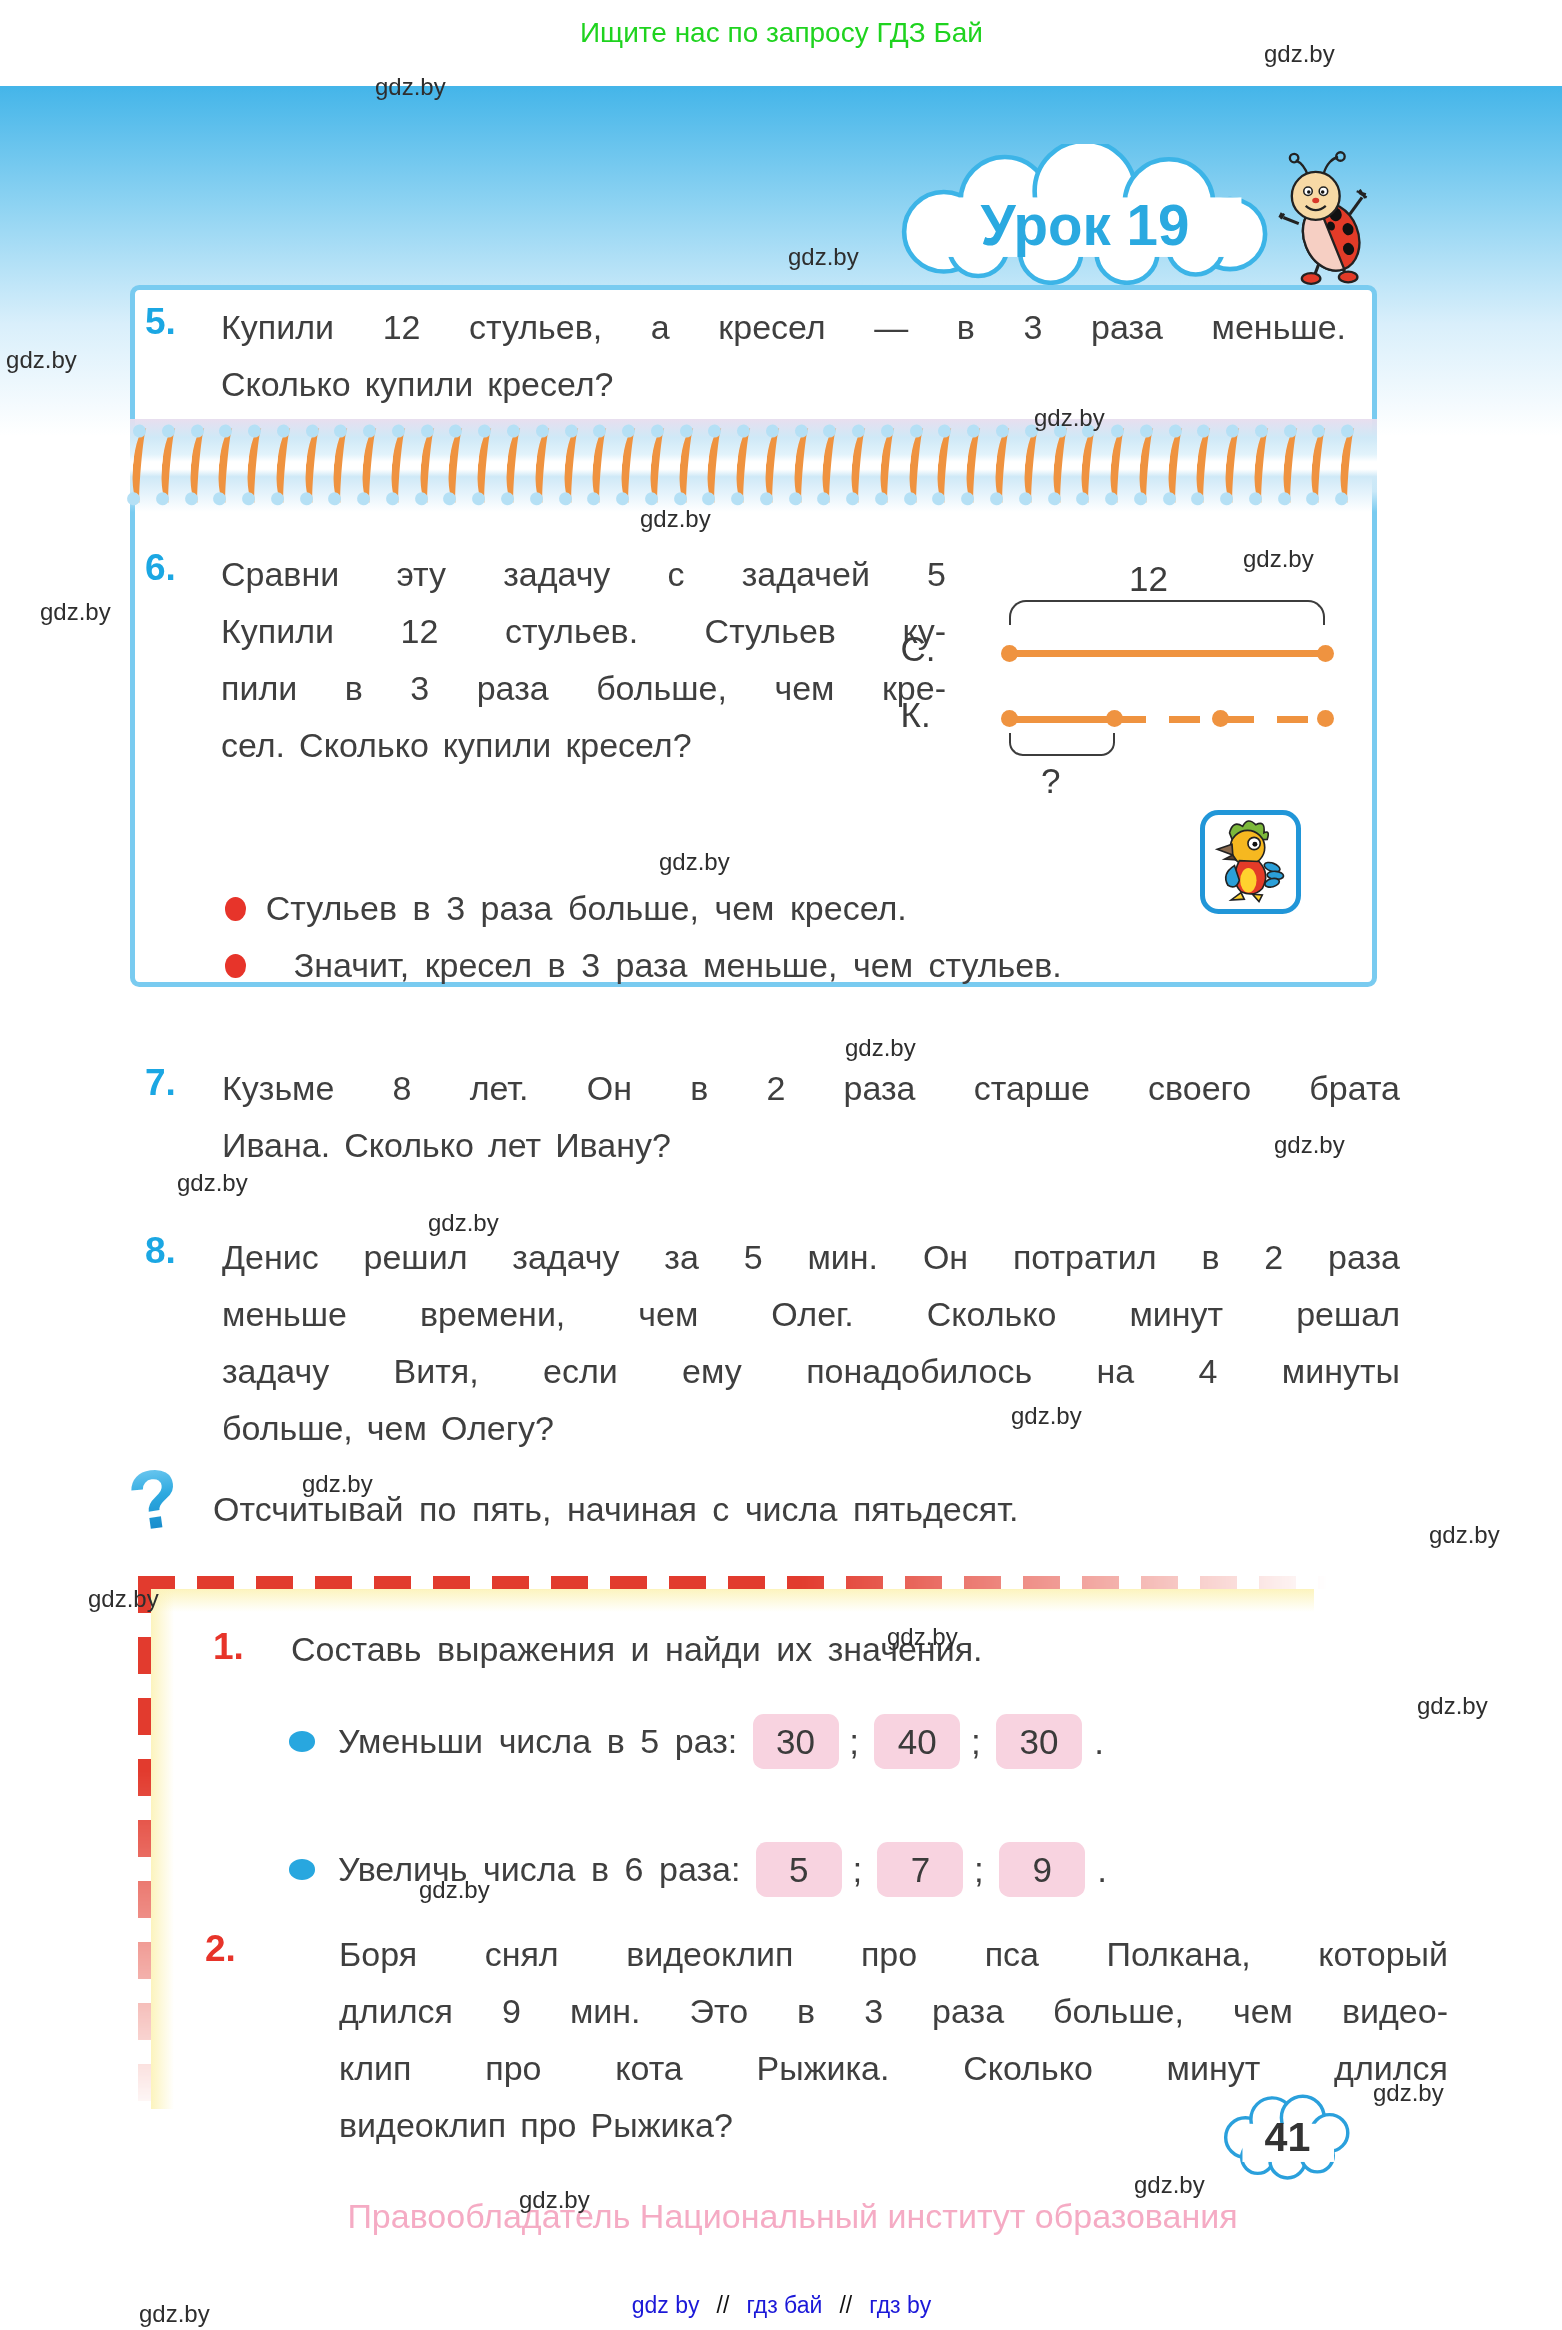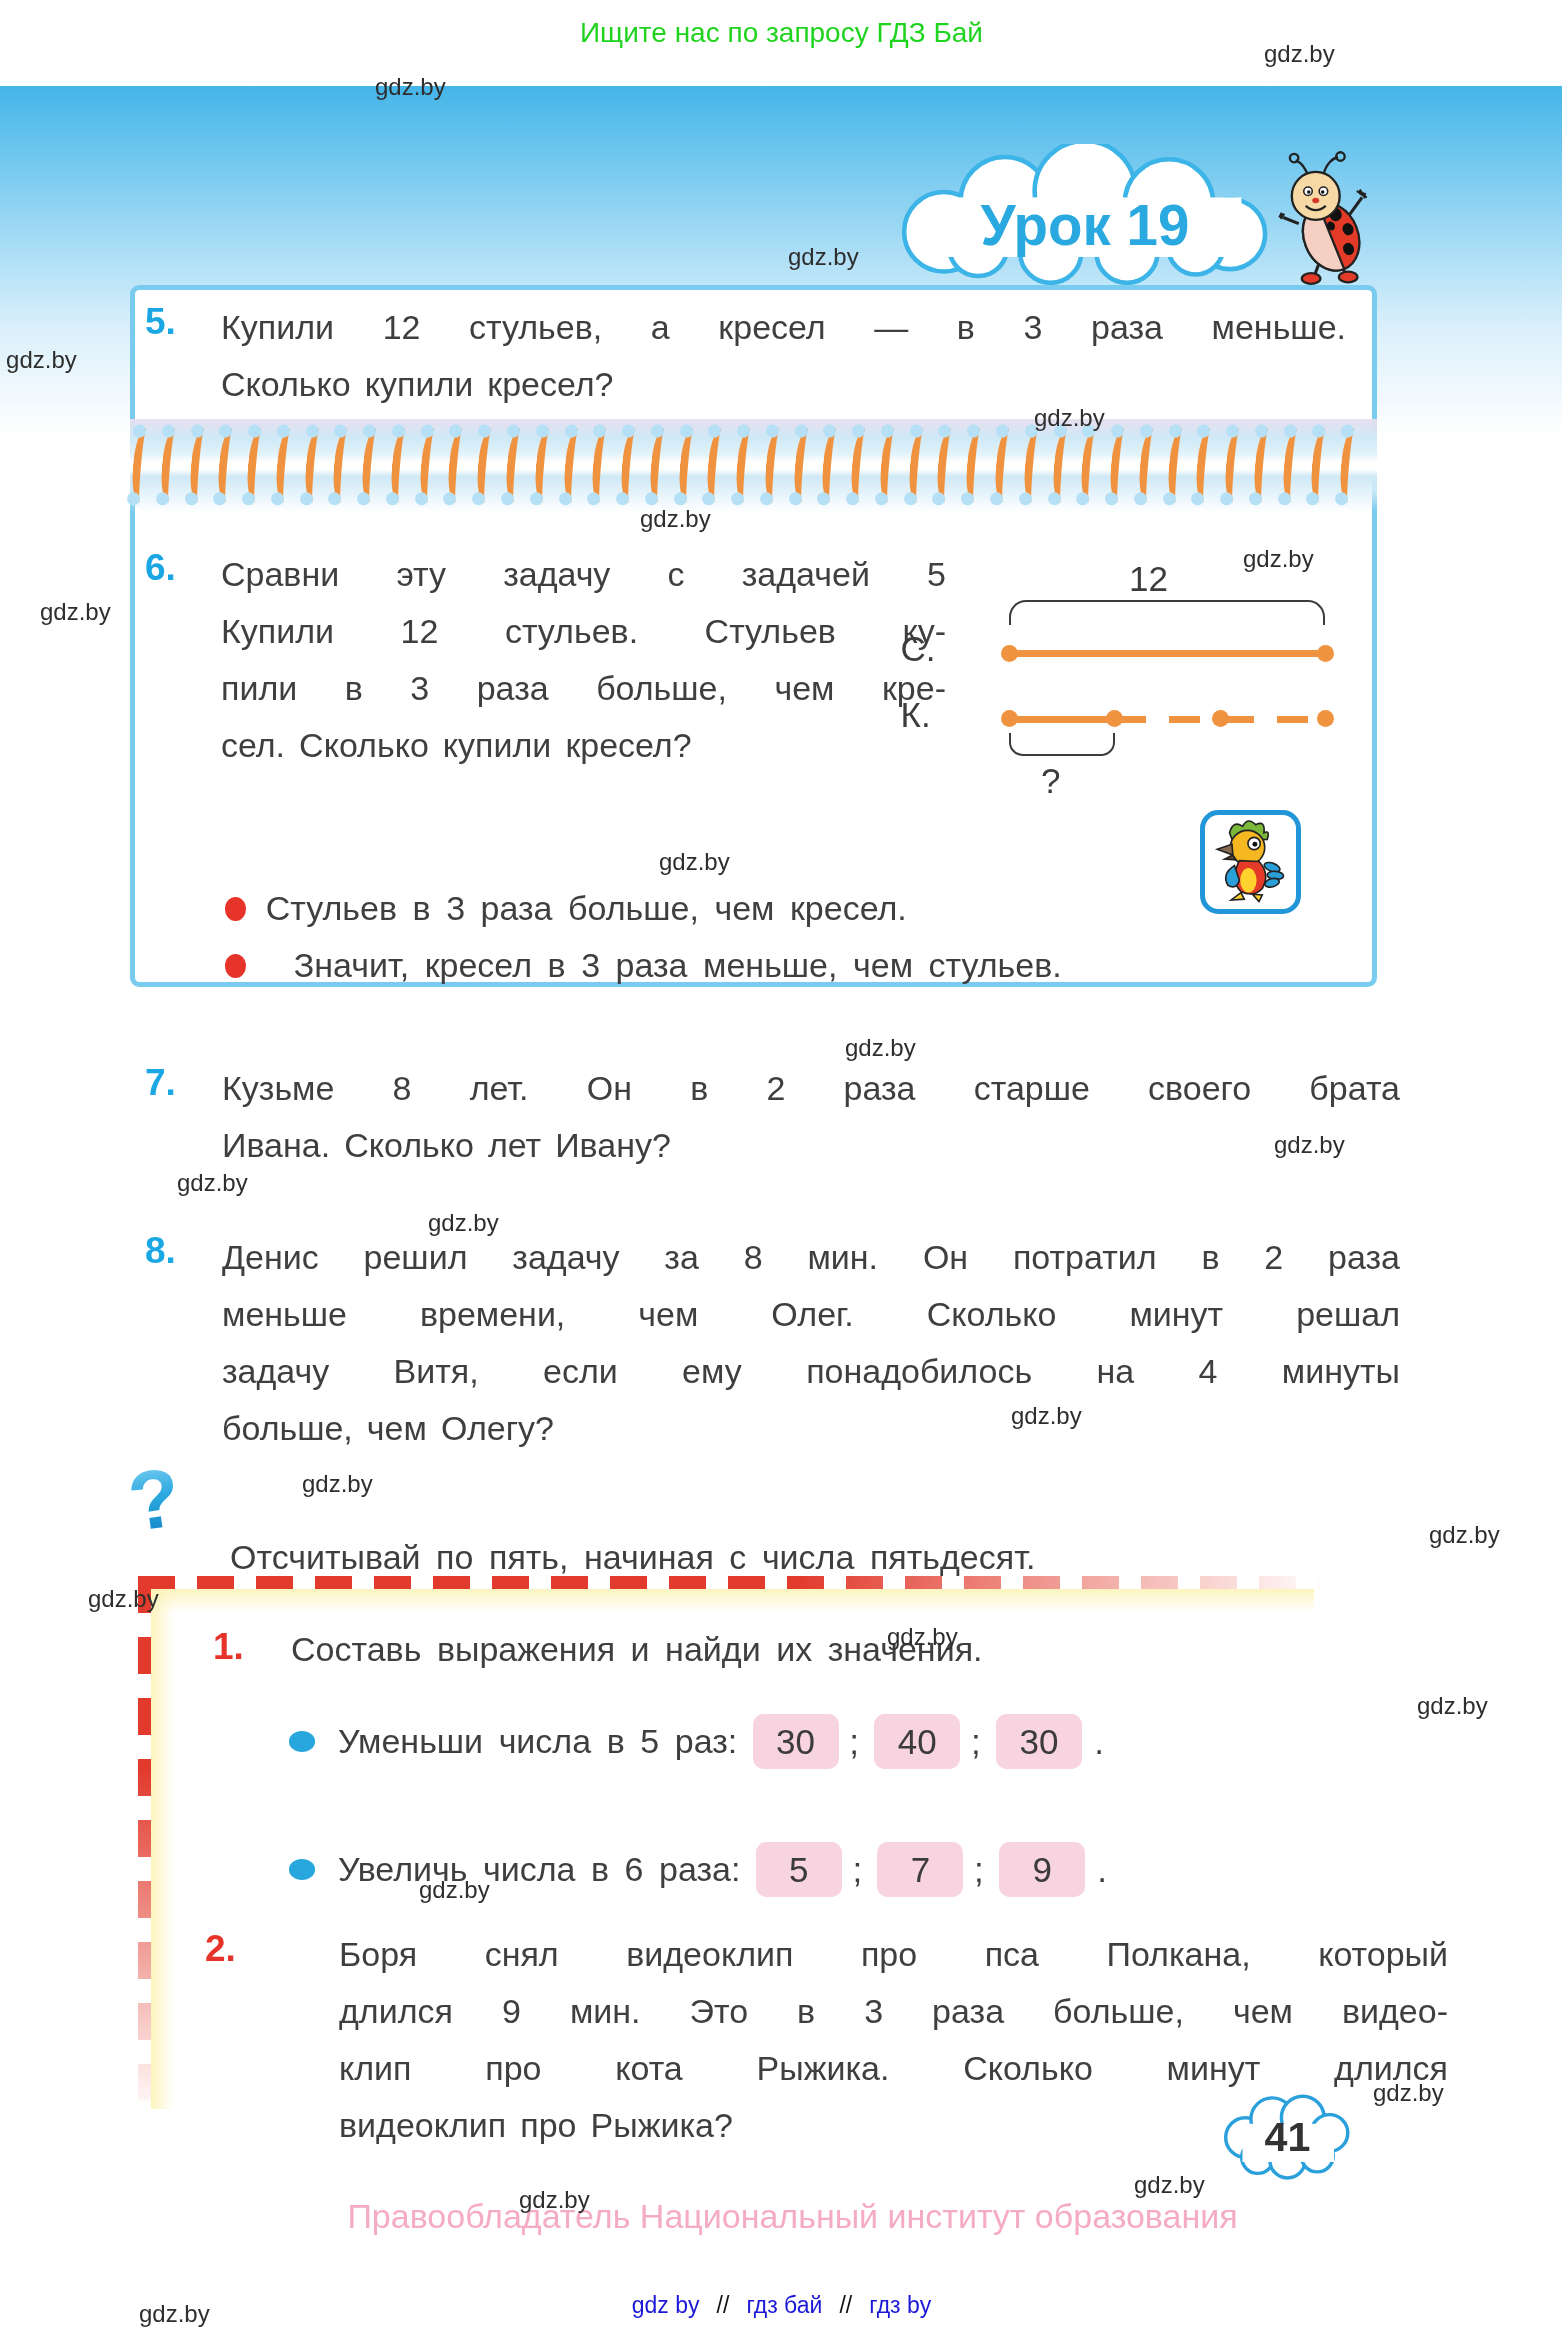--- a/index.html
+++ b/index.html
@@ -254,28 +254,28 @@
   </div>
 
   <div class="pnum" style="left:145px;top:1062px;">7.</div>
   <div class="para" style="left:222px;top:1060px;width:1178px;">
       <div class="jline">Кузьме 8 лет. Он в 2 раза старше своего брата</div>
       <div class="jline jlast">Ивана. Сколько лет Ивану?</div>
     </div>
 
   <div class="pnum" style="left:145px;top:1230px;">8.</div>
   <div class="para" style="left:222px;top:1229px;width:1178px;">
-      <div class="jline">Денис решил задачу за 8 мин. Он потратил в 2 раза</div>
+      <div class="jline">Денис решил задачу за 5 мин. Он потратил в 2 раза</div>
       <div class="jline">меньше времени, чем Олег. Сколько минут решал</div>
       <div class="jline">задачу Витя, если ему понадобилось на 4 минуты</div>
       <div class="jline jlast">больше, чем Олегу?</div>
     </div>
 
   <div class="qicon">?</div>
-  <div class="singleline" style="left:230px;top:1490px;margin-top:48px;">Отсчитывай по пять, начиная с числа пятьдесят.</div>
+  <div class="singleline" style="left:213px;top:1490px;">Отсчитывай по пять, начиная с числа пятьдесят.</div>
 
   <div class="dash-top"></div>
   <div class="dash-left"></div>
   <div class="glow-top"></div>
   <div class="glow-left"></div>
 
   <div class="rnum" style="left:213px;top:1626px;">1.</div>
   <div class="singleline" style="left:291px;top:1630px;">Составь выражения и найди их значения.</div>
 
   <div class="bulletrow" style="left:289px;top:1714px;">

